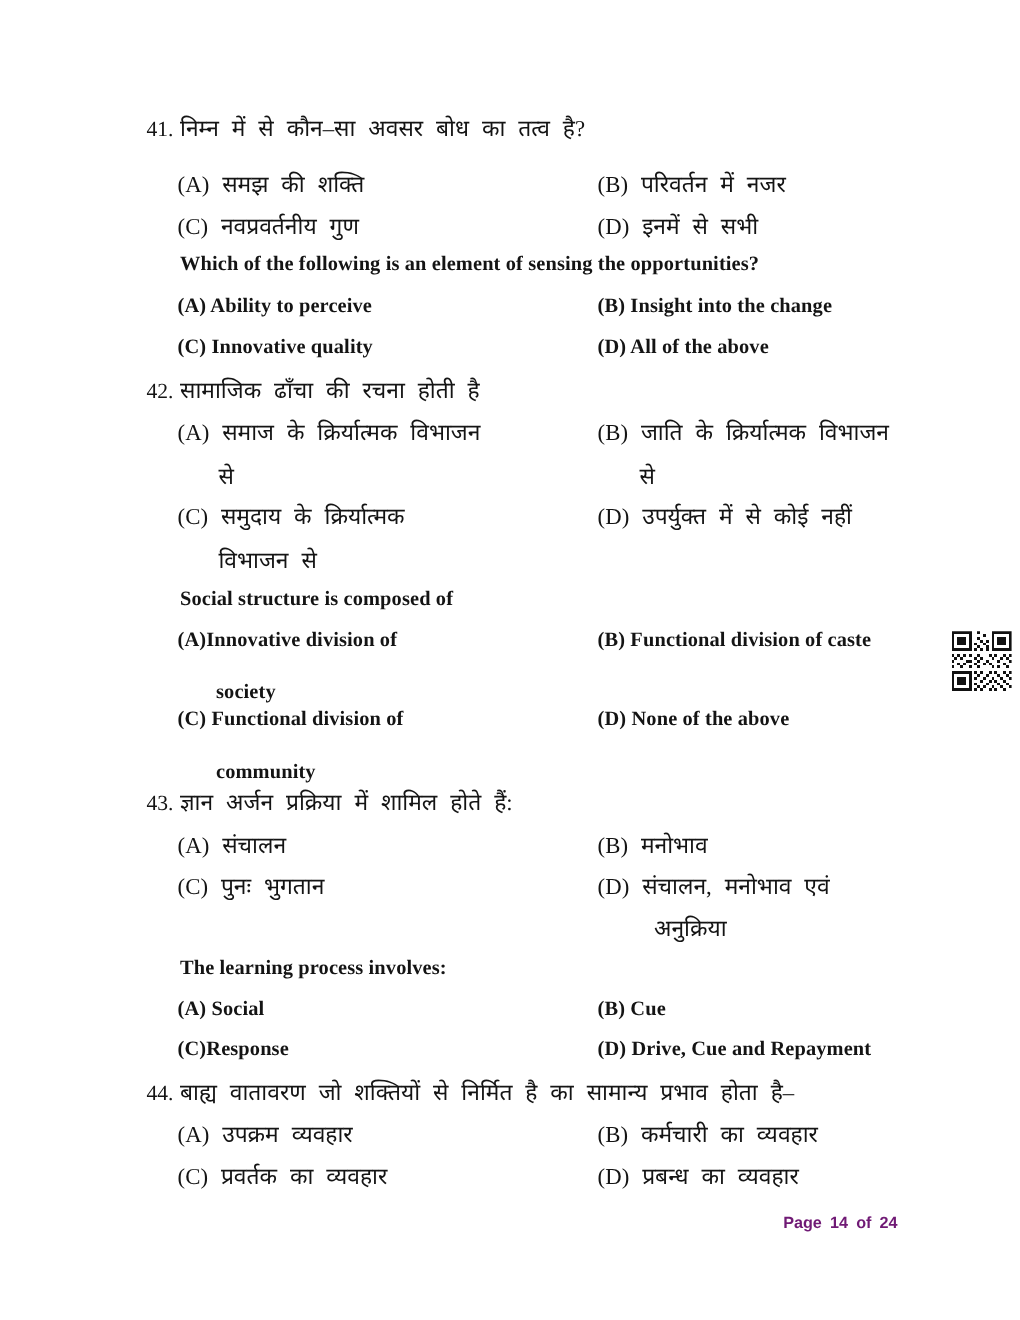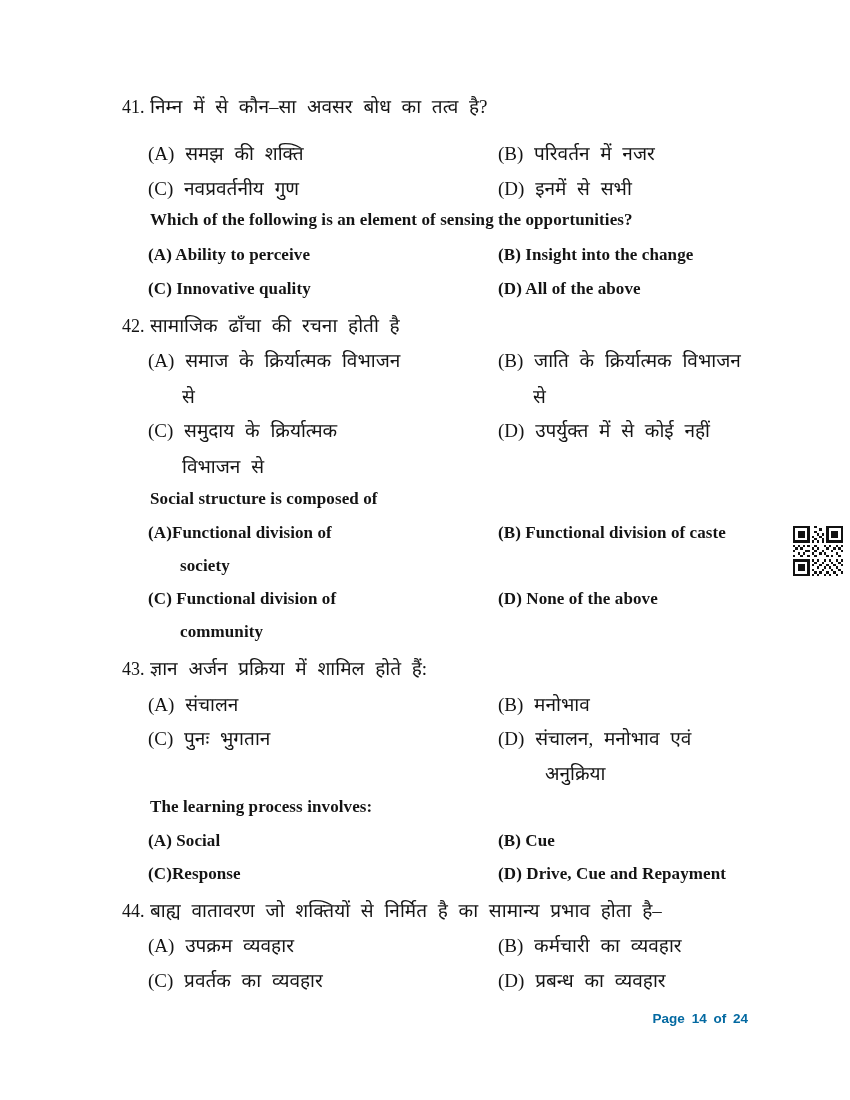--- a/index.html
+++ b/index.html
@@ -13,27 +13,27 @@
     border-radius:11px;
   }
   .row{position:absolute;left:0;width:850px;white-space:nowrap;}
   .qline{position:absolute;left:122px;}
   .qnum{display:inline-block;min-width:28px;font-size:18px;}
   .hi{font-size:19px;word-spacing:6px;}
   .en{font-size:17px;font-weight:700;letter-spacing:.1px;}
   .opt-l{position:absolute;left:148px;}
   .opt-r{position:absolute;left:498px;}
   .cont-l{position:absolute;left:182px;}
-  .cont-le{position:absolute;left:180px;}
+  .cont-le{position:absolute;left:180px;margin-top:11px;}
   .cont-r{position:absolute;left:533px;}
   .eq{position:absolute;left:150px;text-align:right;}
   .footer{
     position:absolute;top:1011px;right:102px;
     font-family:"Liberation Sans", sans-serif;
-    font-size:13.5px;font-weight:700;color:#0369a1;
+    font-size:13.5px;font-weight:700;color:#701a75;
     white-space:nowrap;
   }
   .footer span{margin-left:3px;}
   .footer span:first-child{margin-left:0;}
   .qr{position:absolute;left:793px;top:526px;width:50px;height:50px;}
 </style>
 </head>
 <body>
 
 <div class="page">
@@ -76,21 +76,21 @@
     <span class="opt-l hi">(C) समुदाय के क्रिर्यात्मक</span>
     <span class="opt-r hi">(D) उपर्युक्त में से कोई नहीं</span>
   </div>
   <div class="row" style="top:453px">
     <span class="cont-l hi">विभाजन से</span>
   </div>
   <div class="row" style="top:489px">
     <span class="eq en">Social structure is composed of</span>
   </div>
   <div class="row" style="top:523px">
-    <span class="opt-l en">(A)Functional division of</span>
+    <span class="opt-l en">(A)Innovative division of</span>
     <span class="opt-r en">(B) Functional division of caste</span>
   </div>
   <div class="row" style="top:556px">
     <span class="cont-le en">society</span>
   </div>
   <div class="row" style="top:589px">
     <span class="opt-l en">(C) Functional division of</span>
     <span class="opt-r en">(D) None of the above</span>
   </div>
   <div class="row" style="top:622px">

